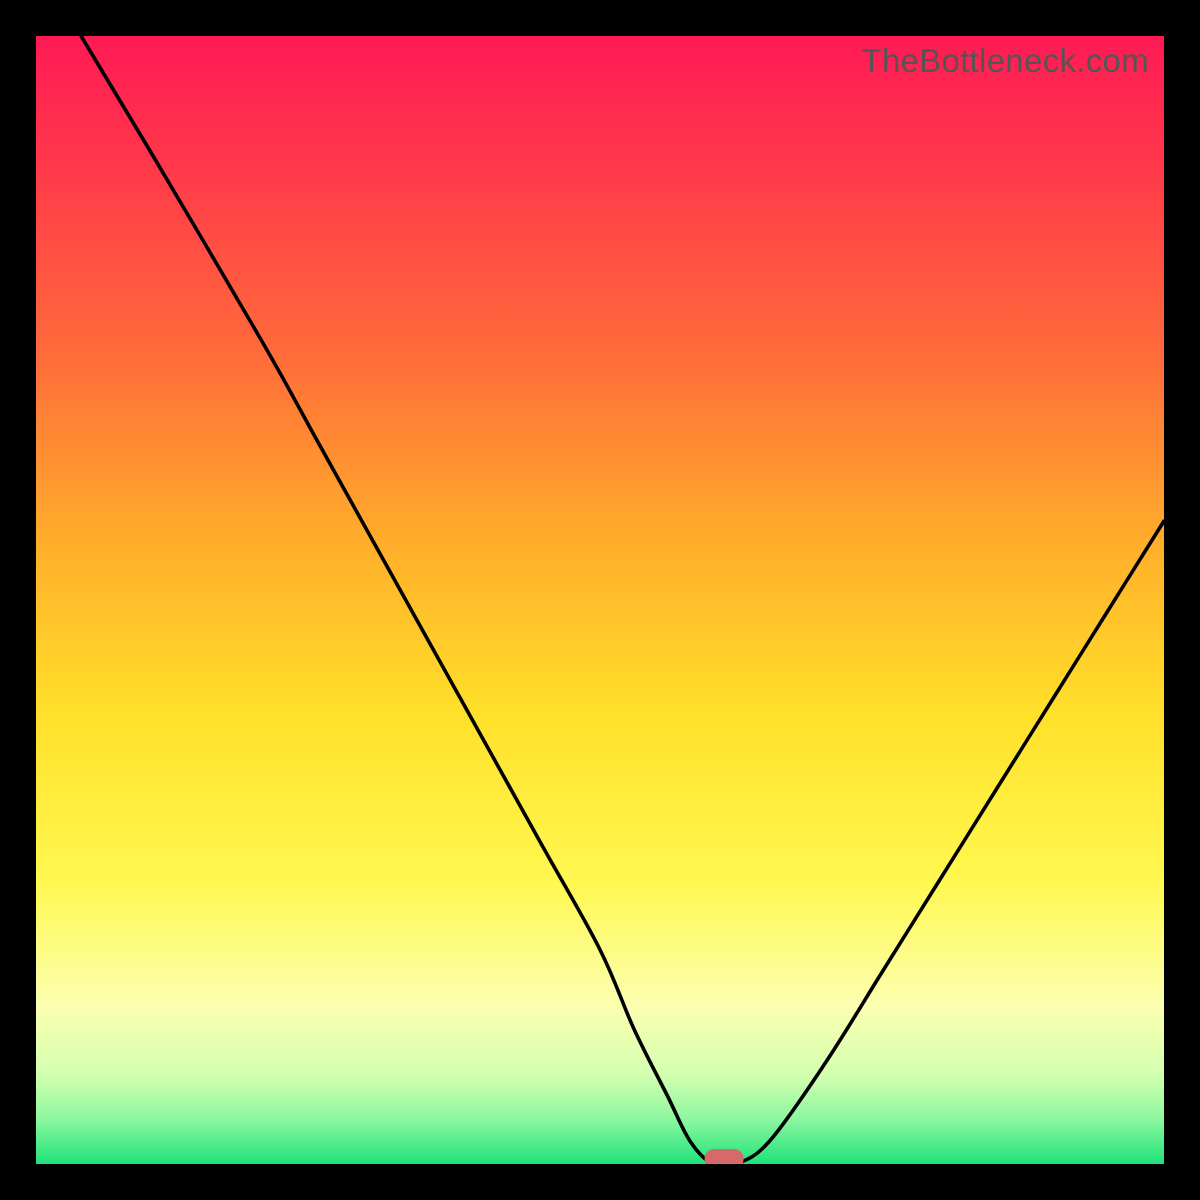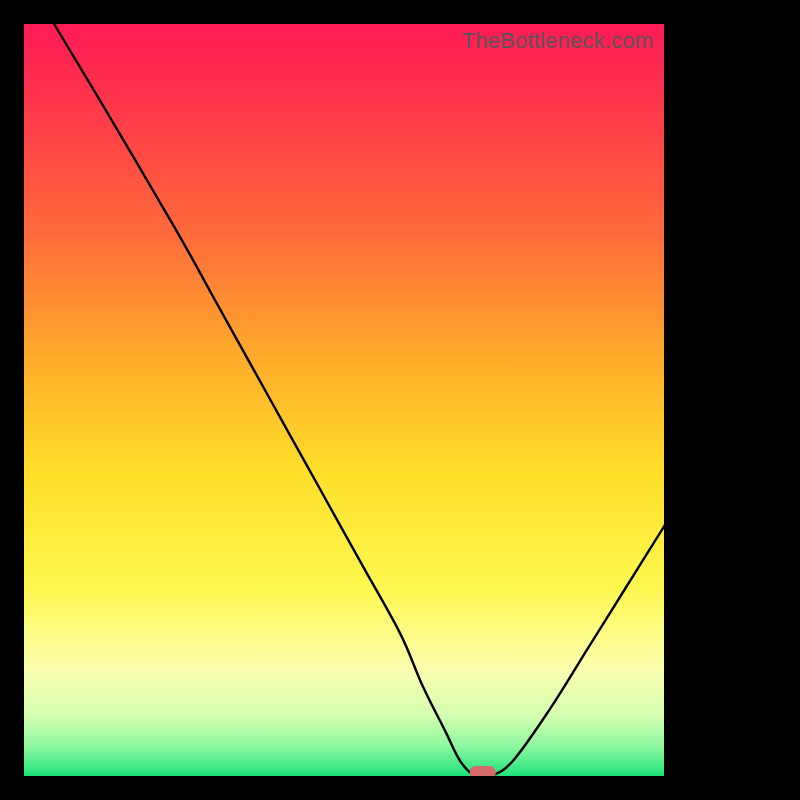--- a/index.html
+++ b/index.html
@@ -13,21 +13,21 @@
   }
   .frame {
     position: absolute;
     left: 0; top: 0;
     width: 800px; height: 800px;
     background: #000;
   }
   .plot-area {
     position: absolute;
     left: 24px; top: 24px;
-    width: 640px; height: 752px;
+    width: 752px; height: 752px;
     overflow: hidden;
     text-align: right;
   }
   .gradient {
     position: absolute;
     left: 0; top: 0; right: 0; bottom: 0;
   }
   .watermark {
     position: absolute;
     top: 4px;

